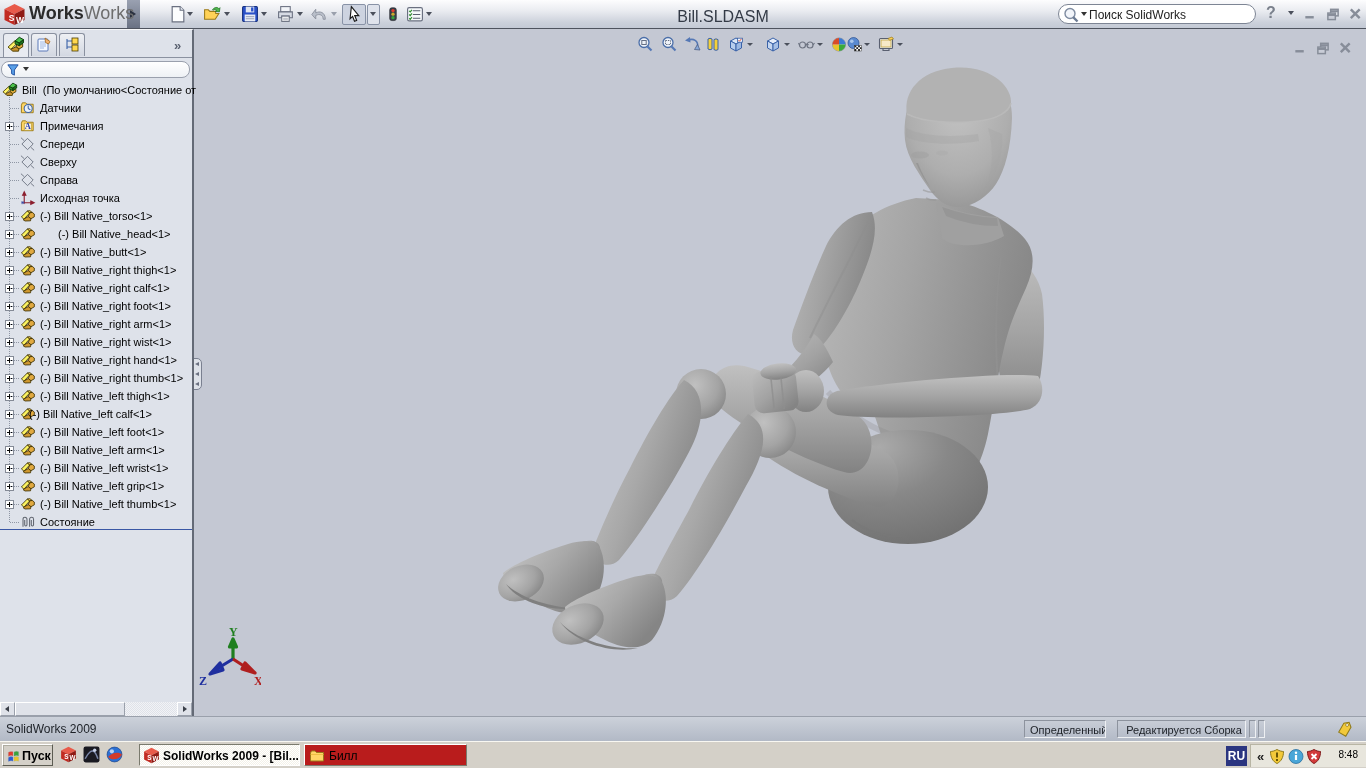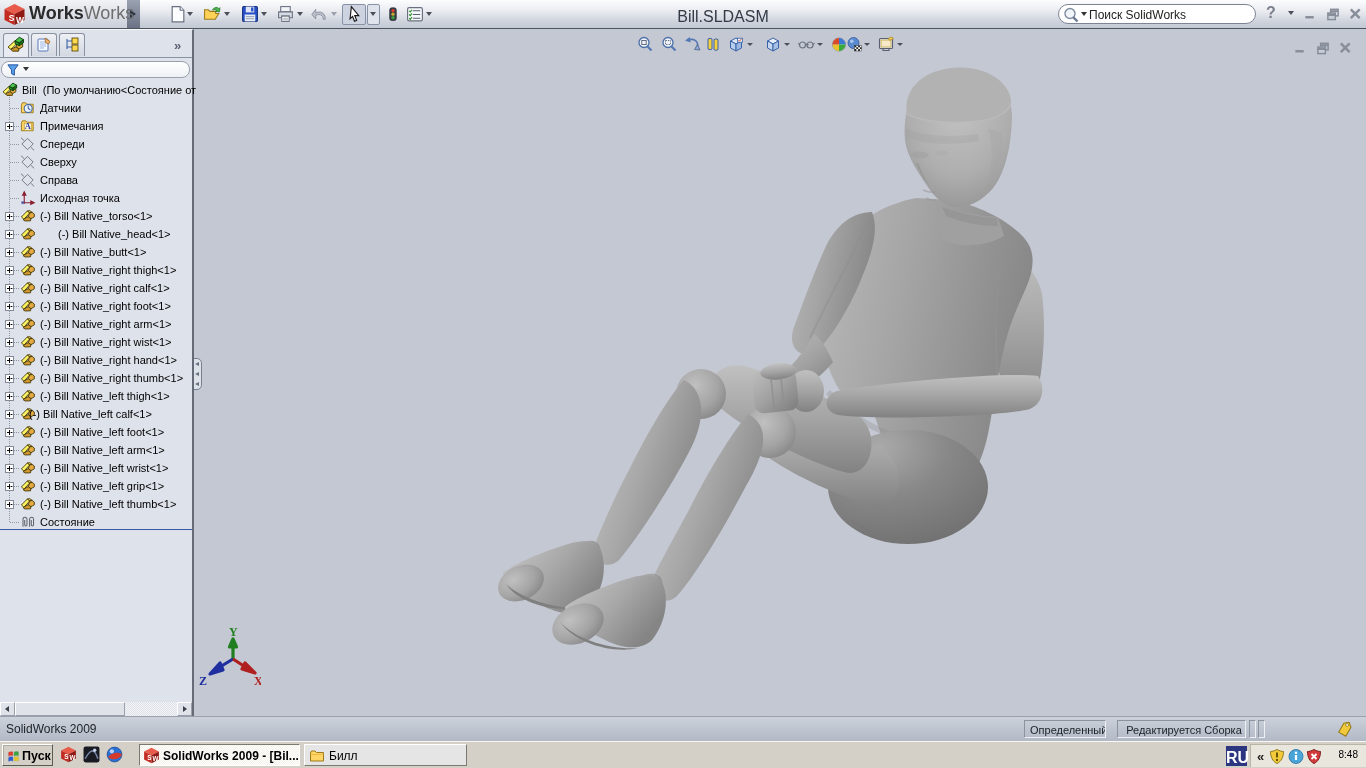--- a/index.html
+++ b/index.html
@@ -83,25 +83,25 @@
 #statusbar .sbtext { position:absolute; left:6px; top:5px; }
 .sunk { position:absolute; top:3px; height:18px; border:1px solid #8d939e;
   border-bottom-color:#eef0f3; border-right-color:#eef0f3; padding:3px 0 0 5px; font-size:11px; white-space:nowrap; overflow:hidden; }
 
 #taskbar { position:absolute; left:0; top:741px; width:1366px; height:27px; background:#d4d0c8;
   border-top:1px solid #f8f7f2; }
 #startbtn { position:absolute; left:2px; top:2px; width:51px; height:22px; background:#d4d0c8;
   border:1px solid #fff; border-right-color:#5c5c52; border-bottom-color:#5c5c52;
   box-shadow:1px 1px 0 #aeaca0 inset; font-size:13px; font-weight:bold; color:#000; }
 #startbtn .stxt { position:absolute; left:19px; top:4px; font-size:12.5px; }
-.taskbtn { position:absolute; top:2px; height:22px; background:#e5e5e5; border:1px solid #fff;
+.taskbtn { position:absolute; top:2px; height:22px; background:#b91c1c; border:1px solid #fff;
   border-right-color:#7a7a6e; border-bottom-color:#7a7a6e; font-size:12px; }
 .taskbtn.pressed { background:repeating-conic-gradient(#ffffff 0% 25%, #f3f1e8 0% 50%) 0 0/2px 2px; border:1px solid #7a7a6e; border-right-color:#fff; border-bottom-color:#fff; font-weight:bold; }
 #ru { position:absolute; left:1226px; top:4px; width:21px; height:20px; background:#2b3580; color:#fff;
-  font-size:16px; font-weight:bold; text-align:center; padding-top:3px; }
+  font-size:12px; font-weight:bold; text-align:center; padding-top:3px; }
 #traybox { position:absolute; left:1250px; top:2px; width:116px; height:23px; background:#e8e6dd; border-left:1px solid #b8b5a4; border-top:1px solid #b8b5a4; }
 #time { position:absolute; right:8px; top:7px; font-size:10px; color:#000; }
 .qli { position:absolute; top:4px; width:17px; height:17px; }
 .tri { position:absolute; top:3px; width:16px; height:17px; }
 </style>
 </head>
 <body>
 <div id="stage">
 <svg width="0" height="0" style="position:absolute">
 <defs>

